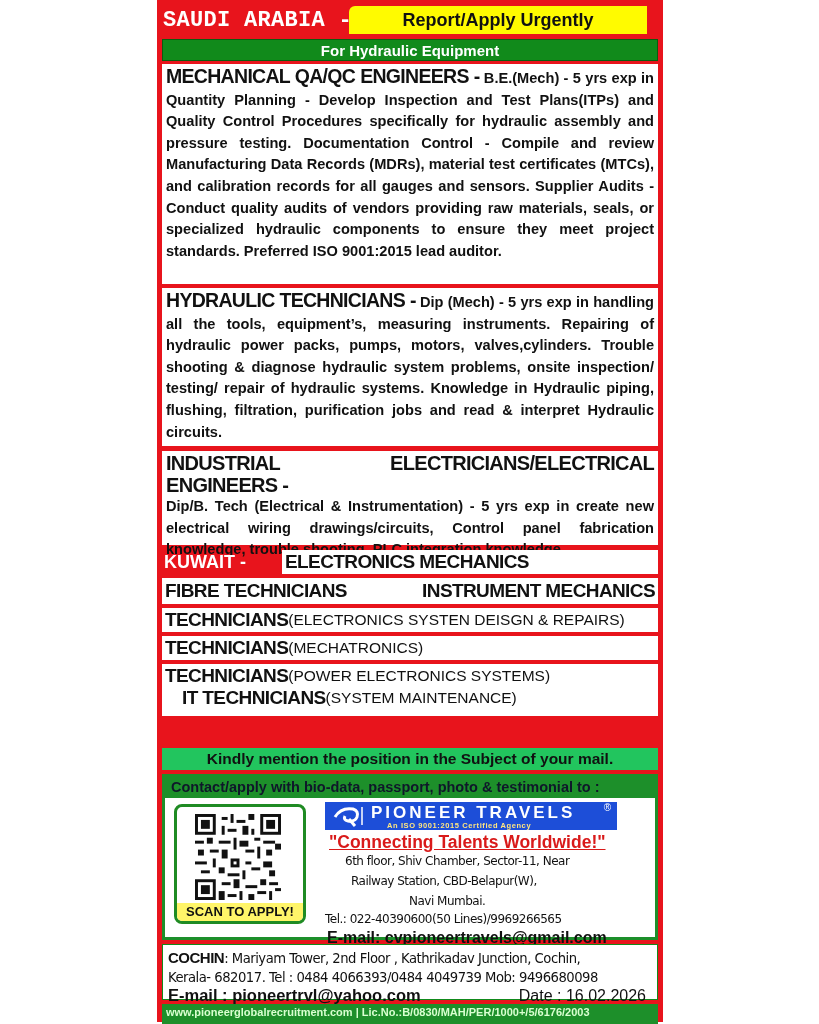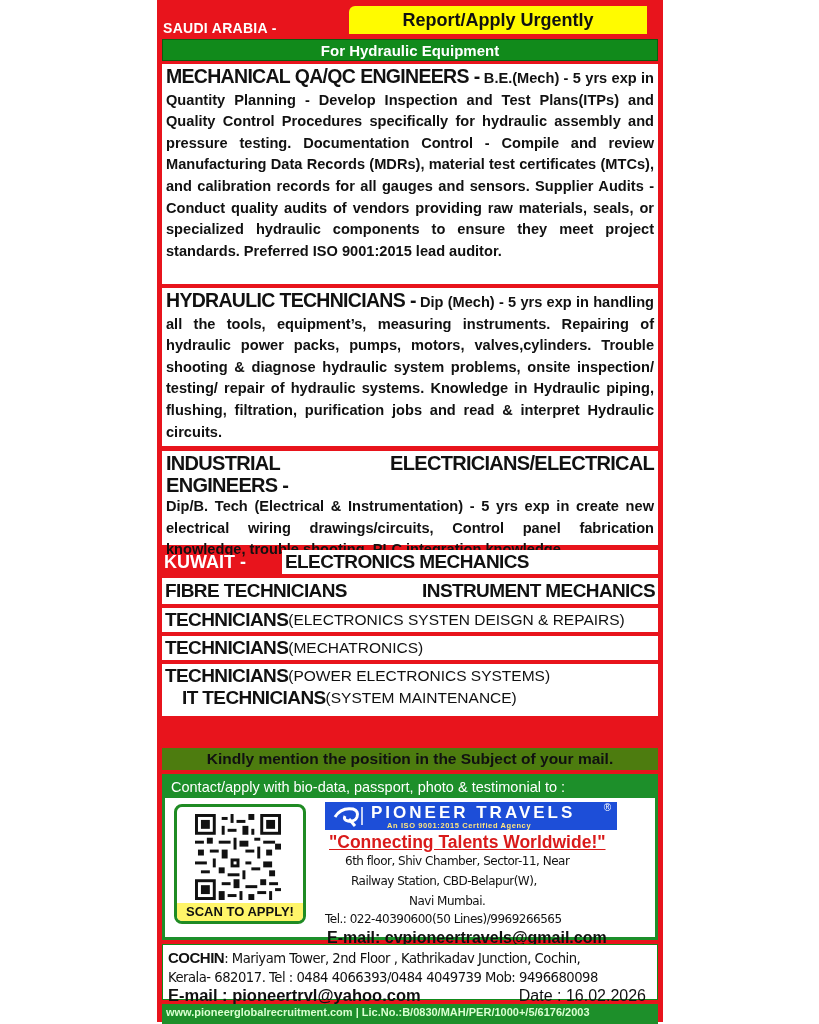--- a/index.html
+++ b/index.html
@@ -1,29 +1,29 @@
 <!DOCTYPE html>
 <html><head>
 <meta charset="utf-8">
 <style>
   html, body { margin:0; padding:0; background:#ffffff; }
   body { width:819px; height:1024px; position:relative; overflow:hidden; font-family:"Liberation Sans", sans-serif; }
   .poster { position:absolute; left:157px; top:0; width:506px; height:1022px; background:#e8141c; box-sizing:border-box; }
   .row { position:absolute; left:5px; right:5px; box-sizing:border-box; }
-  .hdr-country { position:absolute; left:6px; top:20px; color:#fff; font-weight:bold; font-size:14px; letter-spacing:0.3px; }
+  .hdr-country { position:absolute; left:6px; top:8px; color:#fff; font-weight:bold; font-size:22px; letter-spacing:0.3px;font-family:Liberation Mono, monospace; }
   .hdr-urgent { position:absolute; left:192px; top:6px; width:298px; height:28px; background:#fffb00; border-radius:6px 0 0 0; display:flex; align-items:center; justify-content:center; font-weight:bold; font-size:18px; color:#111; }
   .sub-green { top:39px; height:22px; background:#118a1b; color:#fff; font-weight:bold; font-size:15px; text-align:center; line-height:22px; border:1px solid #0a5d10; }
   .box { background:#fff; padding:2px 4px; color:#111; font-size:14.6px; line-height:21.6px; font-weight:bold; text-align:justify; }
   .title-big { font-weight:900; font-size:19.5px; letter-spacing:-0.7px; }
   .line-box { background:#fff; height:24px; display:flex; align-items:center; padding:0 3px; font-size:15.5px; color:#111; }
   .line-box .b { font-weight:900; font-size:19px; letter-spacing:-0.6px; }
   .line-box .n { font-weight:normal; font-size:15.5px; }
-  .yellow-bar { background:#4d7c0f; height:22px; text-align:center; line-height:22px; font-weight:bold; font-size:15.5px; color:#111; }
+  .yellow-bar { background:#22c55e; height:22px; text-align:center; line-height:22px; font-weight:bold; font-size:15.5px; color:#111; }
   .contact { background:#fff; }
-  .contact-head { background:#1d8f2a; color:#ffffff; font-weight:normal; font-size:14.5px; line-height:22px; padding-left:8px; }
+  .contact-head { background:#1d8f2a; color:#0f172a; font-weight:bold; font-size:14.5px; line-height:22px; padding-left:8px; }
   .qr-wrap { position:absolute; left:12px; top:30px; width:126px; height:114px; border:3px solid #1f8b23; border-radius:8px; background:#fff; overflow:hidden; }
   .qr { position:absolute; left:18px; top:6px; width:86px; height:88px; }
   .scan { position:absolute; left:0; right:0; bottom:0; height:18px; background:#fff569; text-align:center; font-weight:bold; font-size:13px; line-height:18px; color:#111; }
   .logo { position:absolute; left:166px; top:30px; width:294px; height:28px; background:#1d4ed8; color:#fff; }
   .logo-t { position:absolute; left:46px; top:1px; font-weight:900; font-size:17px; letter-spacing:3px; }
   .logo-s { position:absolute; left:62px; top:19px; font-size:7.5px; font-weight:bold; color:#ffe680; letter-spacing:0.6px; }
   .tagline { position:absolute; left:166px; top:58px; font-size:17.5px; font-weight:bold; color:#d91a1a; text-decoration:underline; }
   .addr { position:absolute; font-size:12px; color:#111; font-family:"DejaVu Sans", sans-serif; letter-spacing:-0.5px; }
   .cochin { background:#fff; border:1px solid #118a1b; padding:3px 5px; }
   .cochin .t { font-family:"DejaVu Sans", sans-serif; font-size:13.2px; letter-spacing:-0.5px; color:#111; line-height:19px; }

